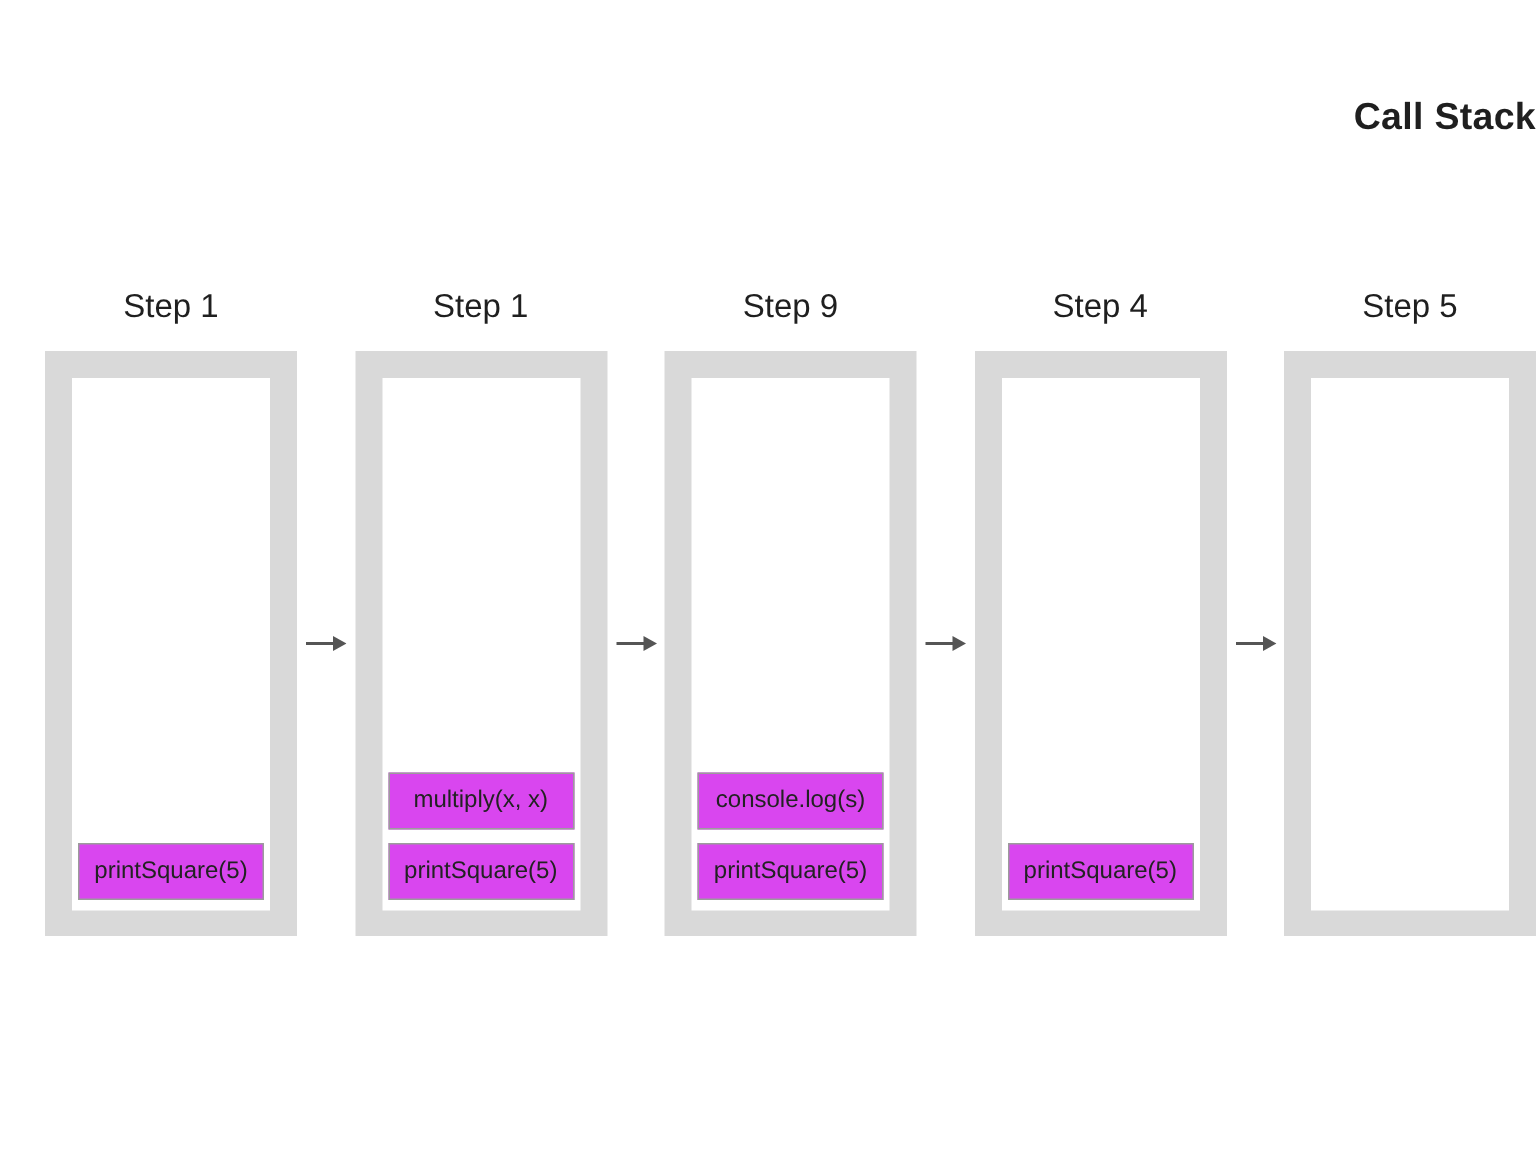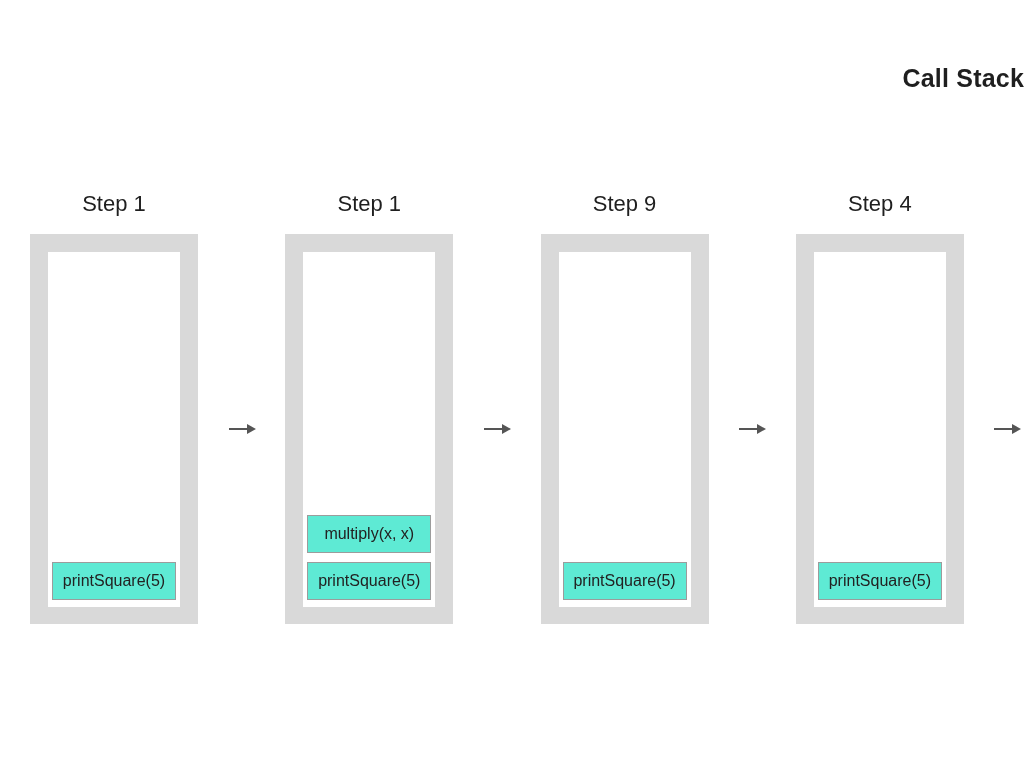--- a/index.html
+++ b/index.html
@@ -51,21 +51,21 @@
     display: flex;
     flex-direction: column;
     justify-content: flex-end;
     align-items: center;
     gap: 9px;
     padding-bottom: 7px;
   }
   .frame {
     width: 124px;
     height: 38px;
-    background: #5eead4;
+    background: #d946ef;
     border: 1px solid #9c9c9c;
     display: flex;
     align-items: center;
     justify-content: center;
     font-size: 16px;
     color: #222222;
     white-space: nowrap;
   }
   .arrow-gap {
     width: 33px;
@@ -114,20 +114,21 @@
     <svg width="28" height="14" viewBox="0 0 28 14">
       <line x1="1" y1="7" x2="20" y2="7" stroke="#555555" stroke-width="2"></line>
       <polygon points="19,2 28,7 19,12" fill="#555555"></polygon>
     </svg>
   </div>
 
   <div class="step">
     <div class="step-label">Step 9</div>
     <div class="stack-box">
       <div class="stack-inner">
+        <div class="frame">console.log(s)</div>
         <div class="frame">printSquare(5)</div>
       </div>
     </div>
   </div>
 
   <div class="arrow-gap">
     <svg width="28" height="14" viewBox="0 0 28 14">
       <line x1="1" y1="7" x2="20" y2="7" stroke="#555555" stroke-width="2"></line>
       <polygon points="19,2 28,7 19,12" fill="#555555"></polygon>
     </svg>
@@ -142,14 +143,20 @@
     </div>
   </div>
 
   <div class="arrow-gap">
     <svg width="28" height="14" viewBox="0 0 28 14">
       <line x1="1" y1="7" x2="20" y2="7" stroke="#555555" stroke-width="2"></line>
       <polygon points="19,2 28,7 19,12" fill="#555555"></polygon>
     </svg>
   </div>
 
+  <div class="step">
+    <div class="step-label">Step 5</div>
+    <div class="stack-box">
+      <div class="stack-inner"></div>
+    </div>
+  </div>
 
 </div>
 
 </body></html>

